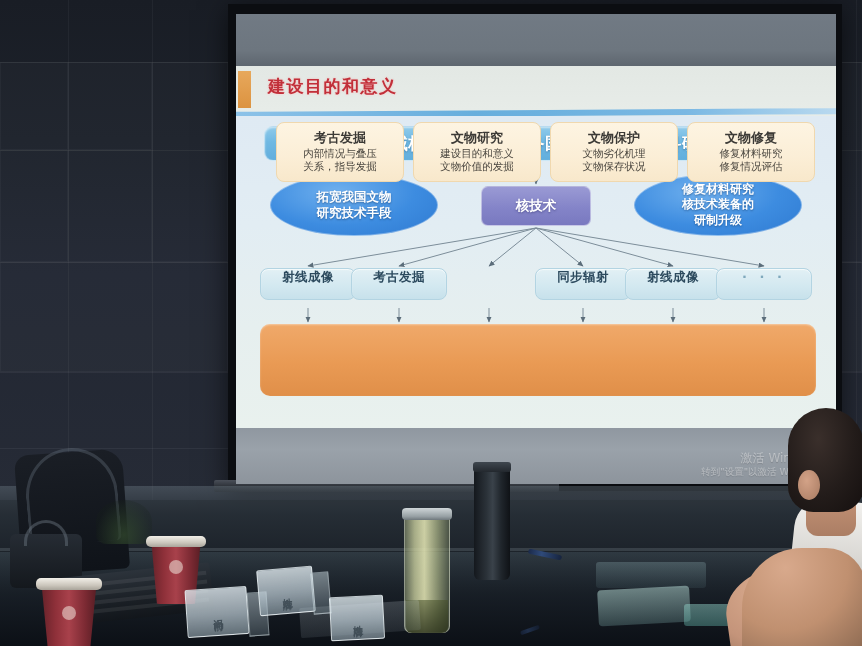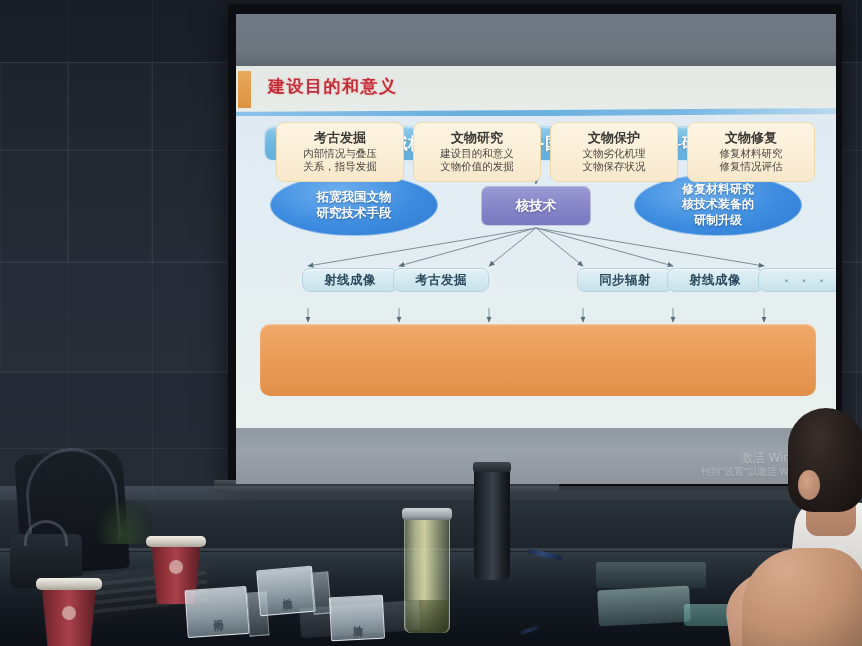--- a/index.html
+++ b/index.html
@@ -125,29 +125,28 @@
     background: linear-gradient(180deg,#9a9ad4 0%, #8484c8 55%, #7979c0 100%);
     border: 1px solid rgba(255,255,255,.45);
     border-radius: 7px;
     display: flex; align-items: center; justify-content: center;
     color: #fff; font-weight: bold; font-size: 13.5px;
     text-shadow: 0 1px 2px rgba(50,50,110,.55);
   }
 
   .tech-row { position: absolute; left: 0; top: 152px; width: 600px; height: 40px; }
   .tech-box {
-    position: absolute; top: 0; height: 24px;
+    position: absolute; top: 0; height: 32px;
     background: linear-gradient(180deg,#e2f0f5 0%, #d2e8f0 60%, #c7e1eb 100%);
     border: 1px solid #b3d4e2;
     border-radius: 8px;
-    display: flex; align-items: center; justify-content: center;
+    display: flex; justify-content: center;
     color: #2c4a5e; font-size: 12.5px; font-weight: bold;
     letter-spacing: .4px;
     box-shadow: inset 0 1px 1px rgba(255,255,255,.7);
-    margin-left: 42px;
   }
   .tech-box.dots { color: #7fa8bc; font-size: 13px; letter-spacing: 4px; }
 
   .outcome-band {
     position: absolute; left: 24px; top: 208px; width: 556px; height: 72px;
     background: linear-gradient(180deg,#f0a96a 0%, #e99a54 55%, #e08f49 100%);
     border-radius: 10px;
     box-shadow: inset 0 1px 2px rgba(255,255,255,.4);
   }
   .outcome-card {

